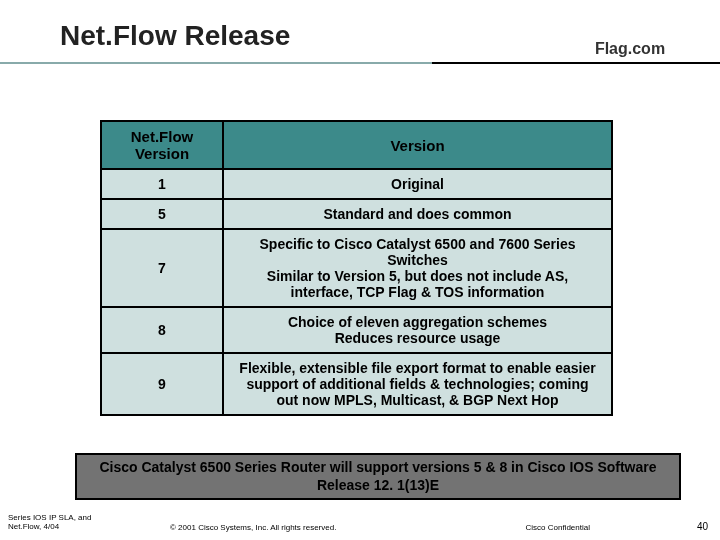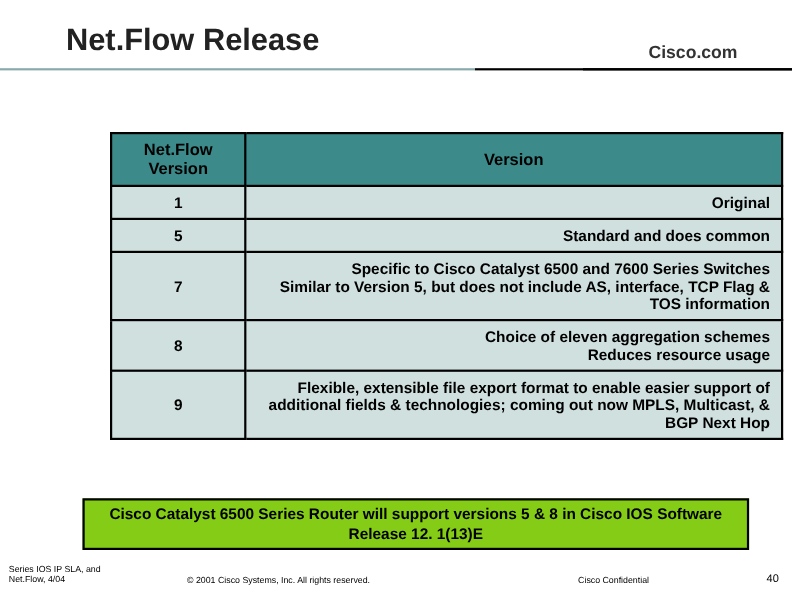--- a/index.html
+++ b/index.html
@@ -59,21 +59,21 @@
     top: 0;
     width: 190px;
     height: 2px;
     background: #000;
   }
 
   table.versions {
     position: absolute;
     top: 120px;
     left: 100px;
-    width: 612px;
+    width: 513px;
     border-collapse: collapse;
     border: 2px solid #000;
   }
   table.versions th {
     background: #3c8a8a;
     color: #000;
     font-weight: bold;
     font-size: 15px;
     padding: 6px 8px;
     border: 2px solid #000;
@@ -86,29 +86,29 @@
     padding: 6px 10px;
     border: 2px solid #000;
     color: #000;
     vertical-align: middle;
   }
   table.versions td.vcol {
     text-align: center;
     width: 100px;
   }
   table.versions td.ccol {
-    text-align: right;
+    text-align: center;
   }
 
   .callout {
     position: absolute;
     top: 453px;
     left: 75px;
     width: 590px;
-    background: #84cc16;
+    background: #737373;
     border: 2px solid #000;
     text-align: center;
     font-weight: bold;
     font-size: 14px;
     padding: 4px 6px;
     line-height: 1.25;
   }
 
   .footer-left {
     position: absolute;
@@ -144,21 +144,21 @@
 </head>
 <body>
 
 <div class="slide">
 
   <div class="title-row">
     <div class="title-text">Net.Flow Release</div>
   </div>
 
   <div class="brand-area">
-    <span class="brand-text">Cisco.com</span>
+    <span class="brand-text">Flag.com</span>
   </div>
   <div class="brand-bar"></div>
 
   <table class="versions">
     <thead>
       <tr>
         <th>Net.Flow Version</th>
         <th>Version</th>
       </tr>
     </thead>

